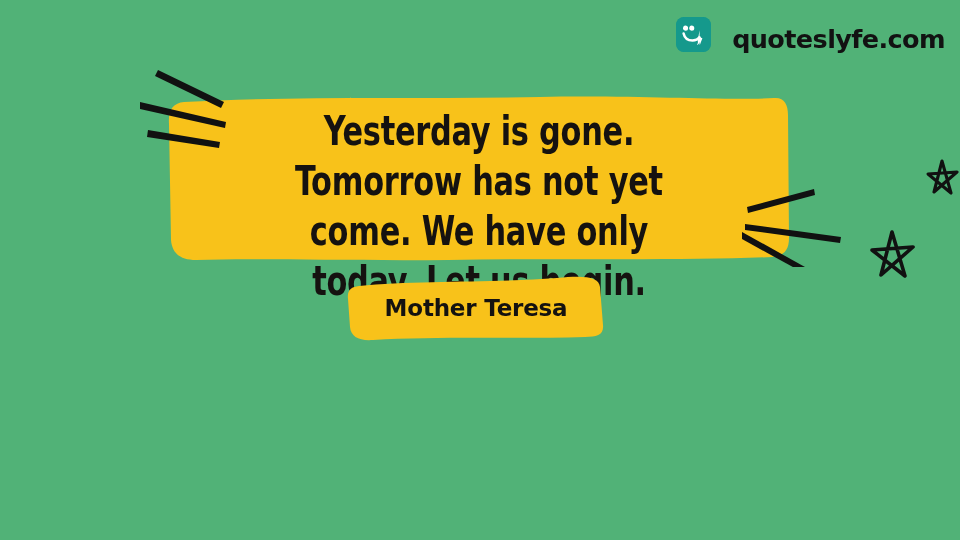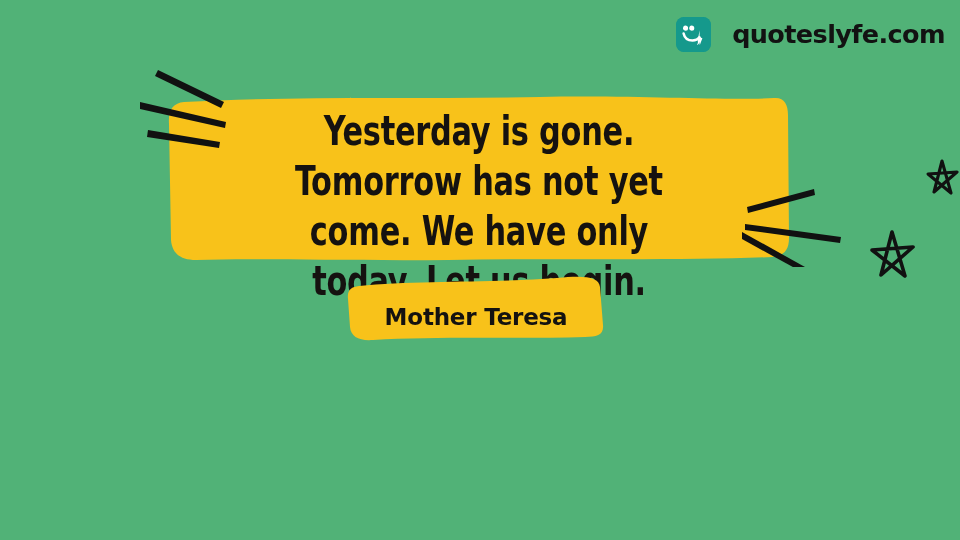--- a/index.html
+++ b/index.html
@@ -21,21 +21,21 @@
     background: #51B277;
     overflow: hidden;
   }
 
   
   #brand {
     position: absolute;
     top: 17px;
     right: 15px;
     display: flex;
-    align-items: center;
+    align-items: flex-end;
     gap: 21px;
     z-index: 40;
   }
   #brand-logo {
     width: 35px;
     height: 35px;
     border-radius: 8px;
     background: #15998C;
     display: block;
   }
@@ -97,21 +97,21 @@
     inset: 0;
     width: 100%;
     height: 100%;
     display: block;
   }
   #author-text {
     position: absolute;
     left: 0;
     right: 0;
     top: 19px;
-    margin: 9px;
+    margin: 0;
     text-align: center;
     color: #141210;
     font-family: "DejaVu Sans", sans-serif;
     font-weight: bold;
     font-size: 23px;
     letter-spacing: -0.2px;
     line-height: 28px;
     z-index: 12;
   }
 

